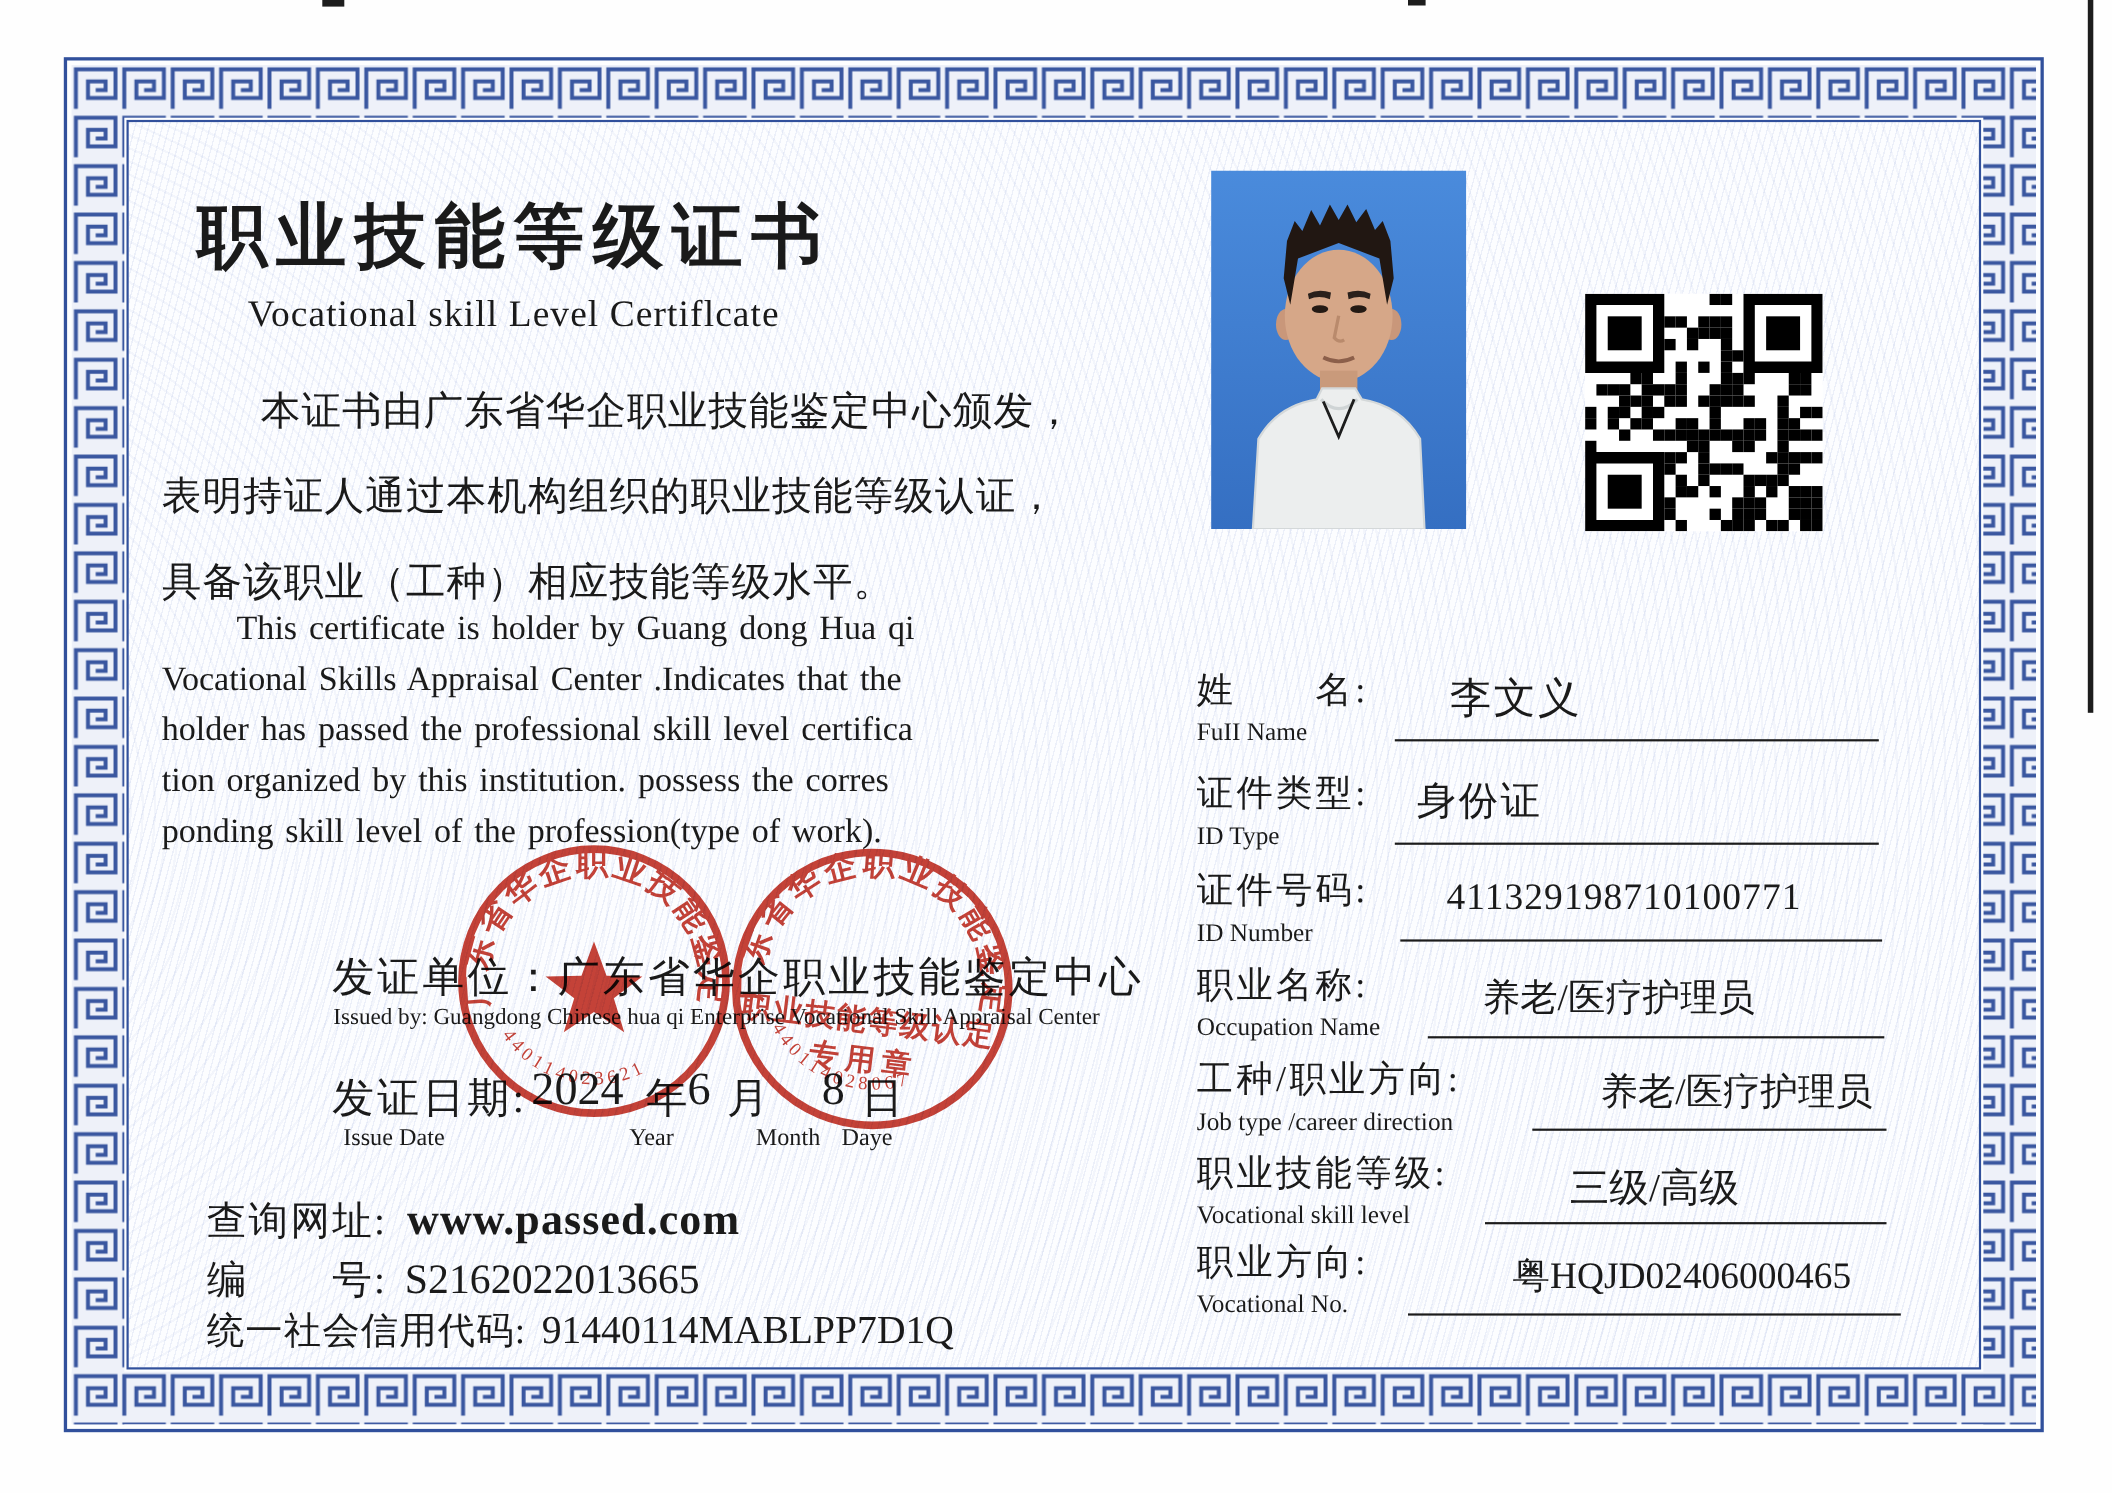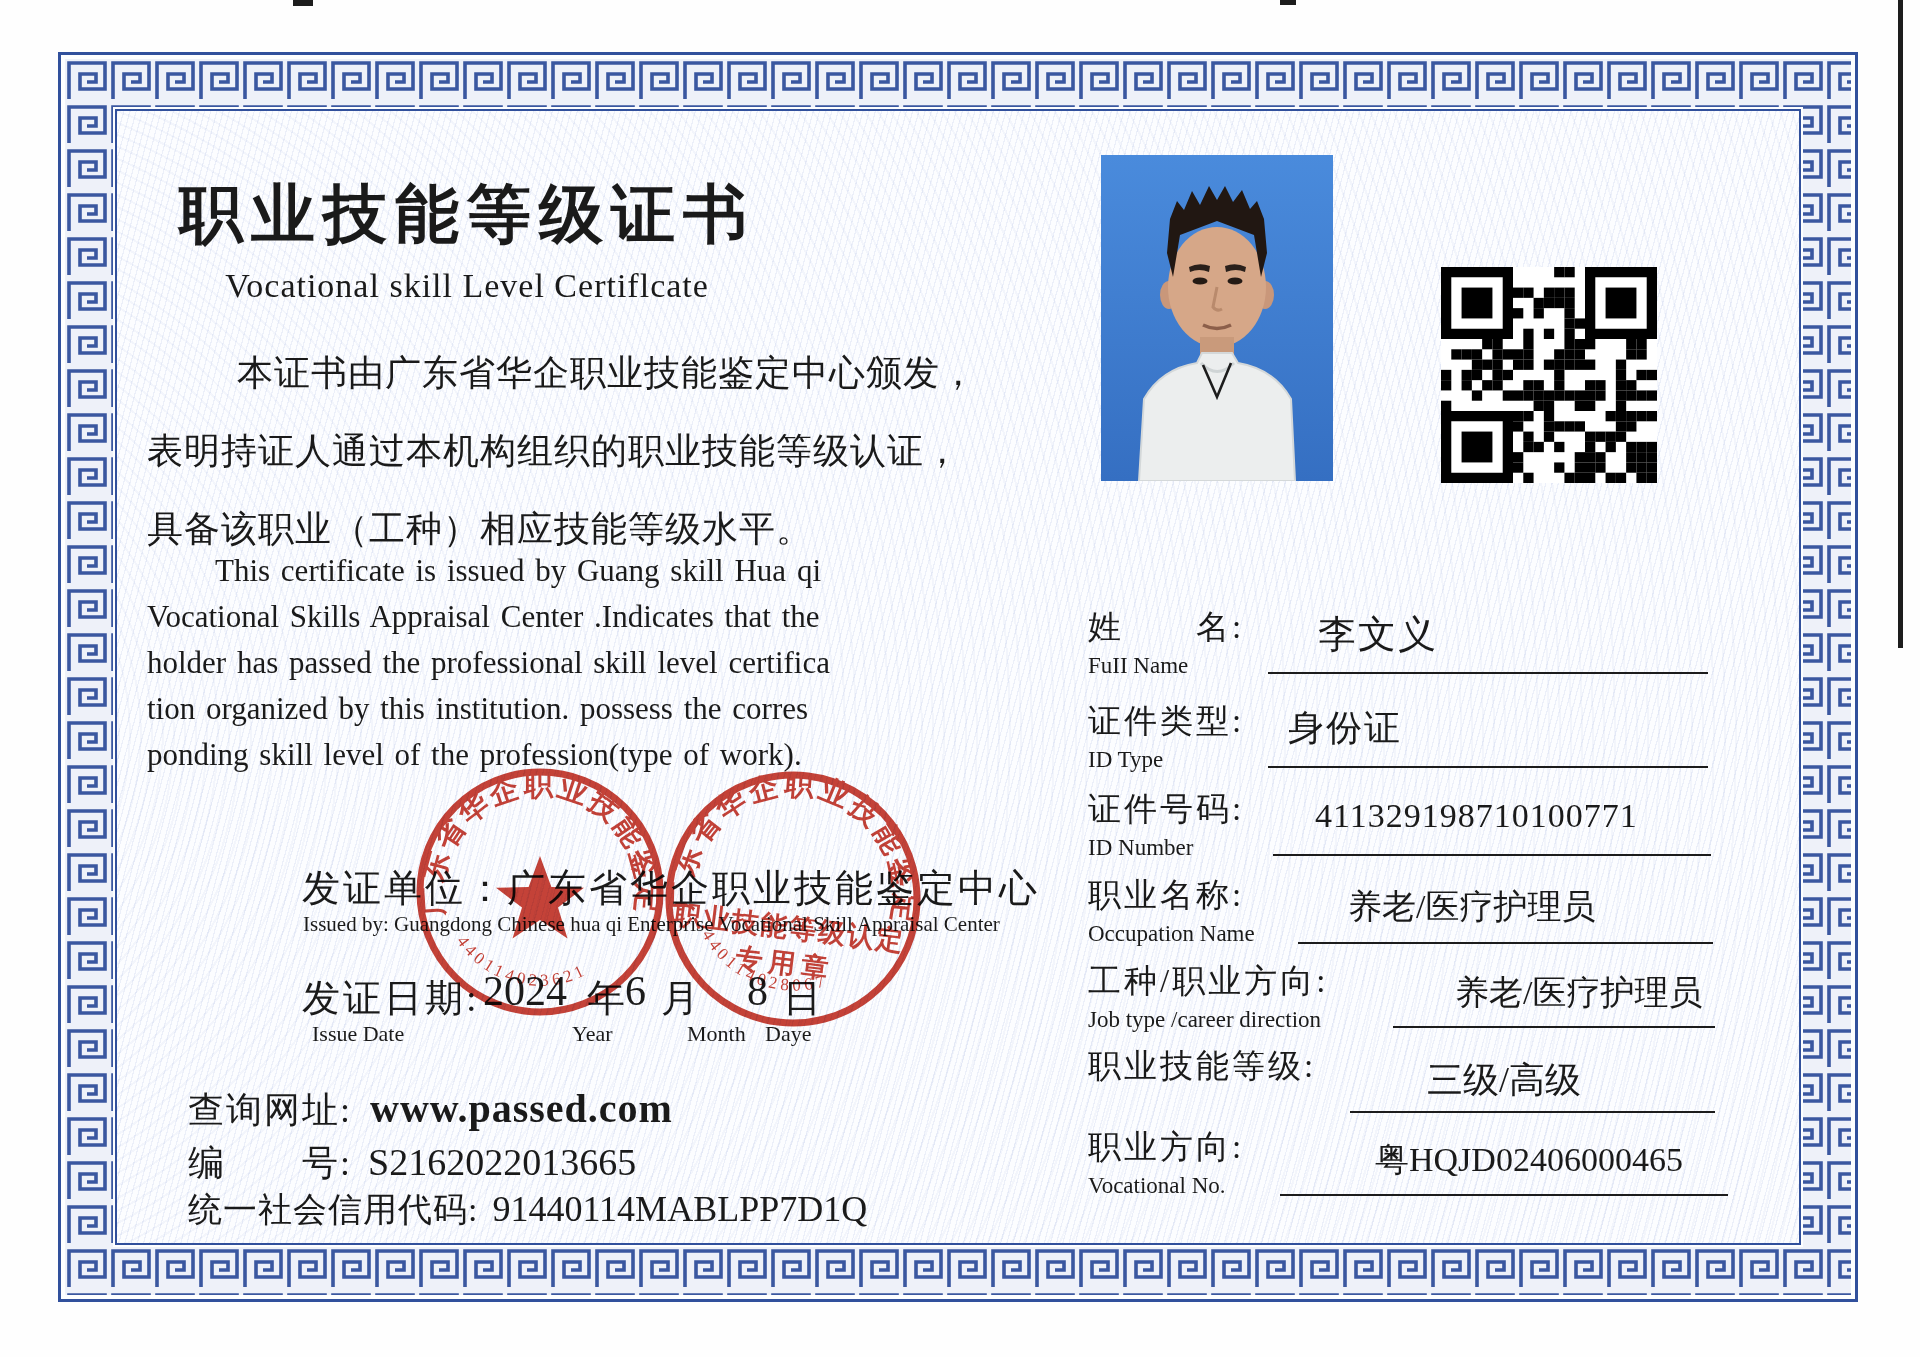--- a/index.html
+++ b/index.html
@@ -101,21 +101,21 @@
 
     <div class="cert-inner">
 
       <div class="title">职业技能等级证书</div>
       <div class="subtitle">Vocational skill Level  Certiflcate</div>
 
       <div class="cn-line cn-l1">本证书由广东省华企职业技能鉴定中心颁发，</div>
       <div class="cn-line cn-l2">表明持证人通过本机构组织的职业技能等级认证，</div>
       <div class="cn-line cn-l3">具备该职业（工种）相应技能等级水平。</div>
 
-      <div class="en-line en-l1">This certificate is issued by Guang skill Hua qi</div>
+      <div class="en-line en-l1">This certificate is holder by Guang dong Hua qi</div>
       <div class="en-line en-l2">Vocational Skills Appraisal Center .Indicates that the</div>
       <div class="en-line en-l3">holder has passed the professional skill level certifica</div>
       <div class="en-line en-l4">tion organized by this institution. possess the corres</div>
       <div class="en-line en-l5">ponding  skill level of the profession(type of  work).</div>
 
       <div class="issuer-cn">发证单位：广东省华企职业技能鉴定中心</div>
       <div class="issuer-en">Issued by: Guangdong Chinese hua qi Enterprise Vocational Skill Appraisal Center</div>
 
       <span class="dspan d-cn" style="left:185px;top:862px;">发证日期:</span>
       <span class="dspan d-en" style="left:195px;top:910px;">Issue  Date</span>
@@ -376,20 +376,21 @@
         <div class="f-line"></div>
       </div>
       <div class="field f5">
         <div class="f-cn">工种/职业方向:</div>
         <div class="f-en">Job type /career direction</div>
         <div class="f-val">养老/医疗护理员</div>
         <div class="f-line"></div>
       </div>
       <div class="field f6">
         <div class="f-cn">职业技能等级:</div>
+        <div class="f-en">Vocational skill level</div>
         <div class="f-val">三级/高级</div>
         <div class="f-line"></div>
       </div>
       <div class="field f7">
         <div class="f-cn">职业方向:</div>
         <div class="f-en">Vocational No.</div>
         <div class="f-val">粤HQJD02406000465</div>
         <div class="f-line"></div>
       </div>
 

